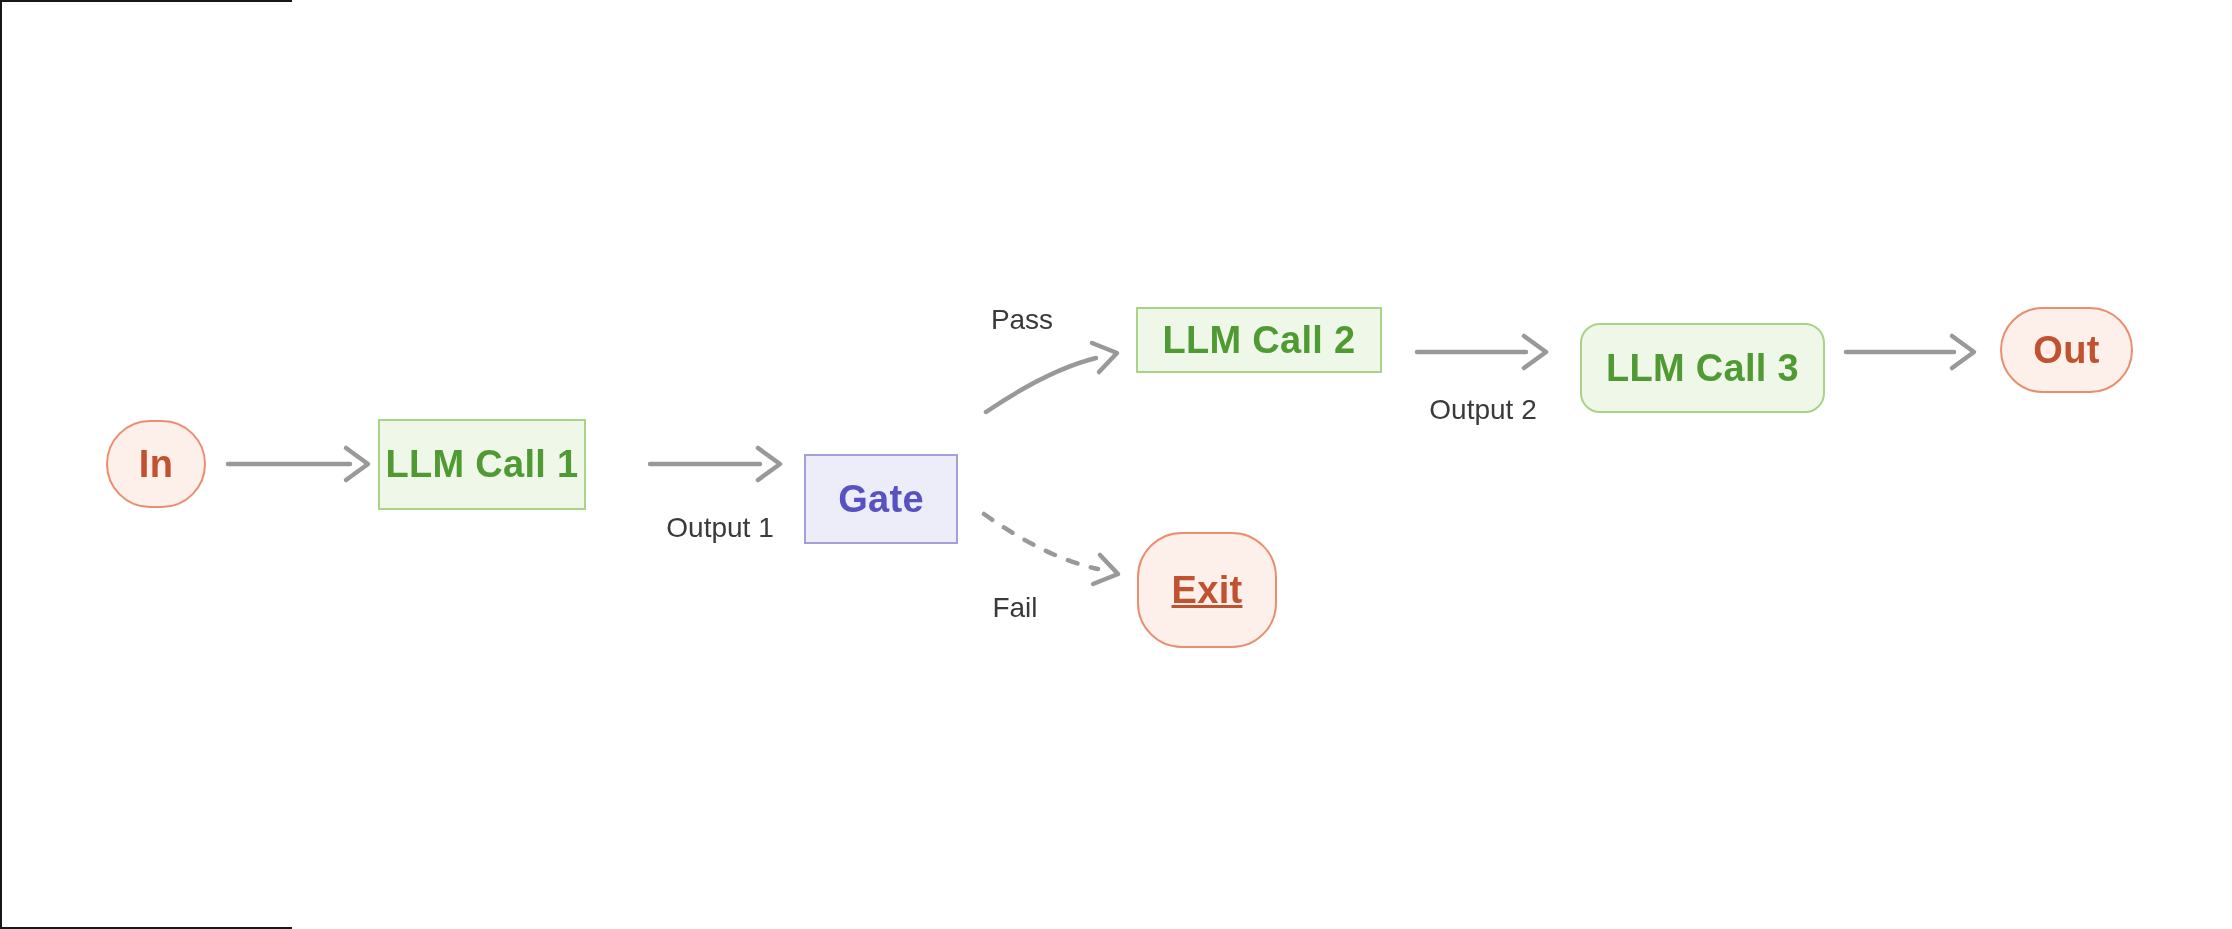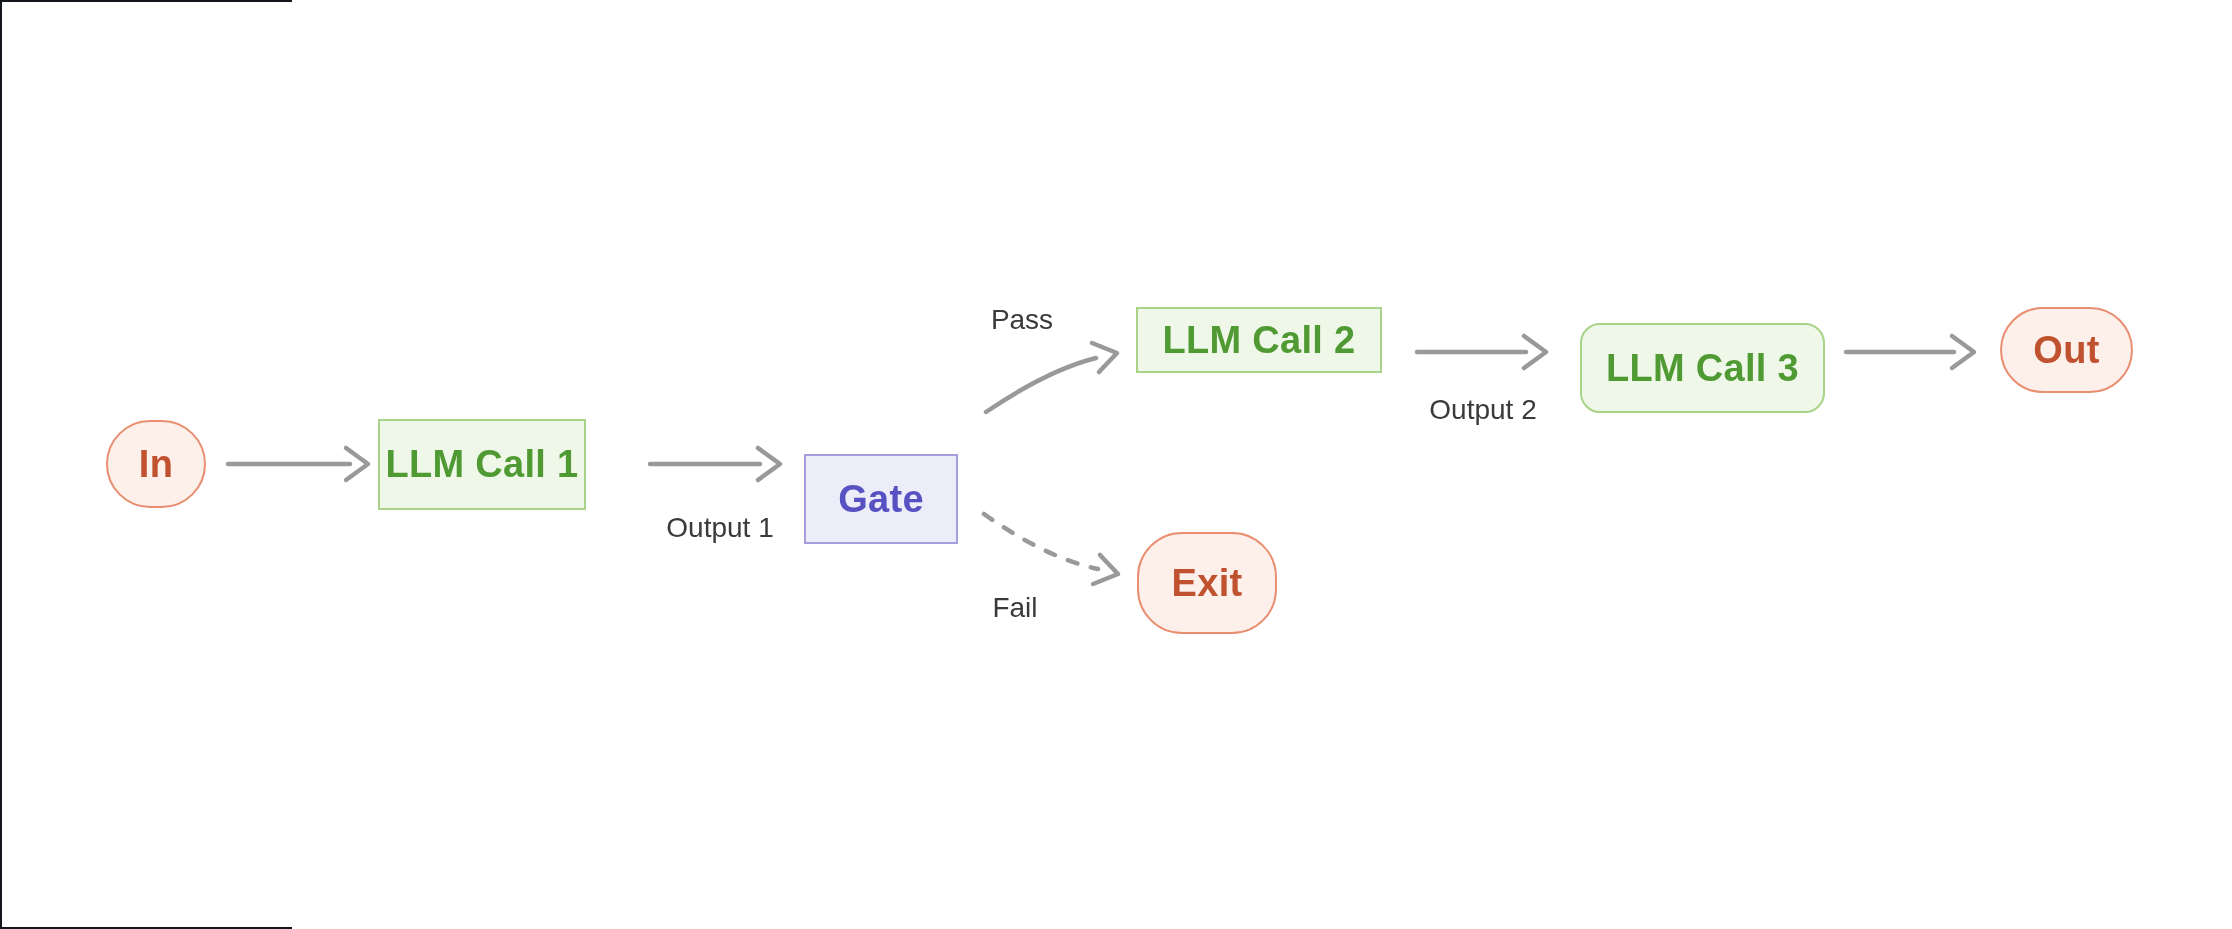--- a/index.html
+++ b/index.html
@@ -119,21 +119,21 @@
   </div>
 
   <div class="node green" style="left:1580px; top:323px; width:245px; height:90px;border-radius:20px;">
     <span>LLM Call 3</span>
   </div>
 
   <div class="node salmon" style="left:2000px; top:307px; width:133px; height:86px;">
     <span>Out</span>
   </div>
 
-  <div class="node salmon" style="left:1137px; top:532px; width:140px; height:102px;">
+  <div class="node salmon" style="left:1137px; top:532px; width:140px; height:116px;text-decoration:underline;">
     <span>Exit</span>
   </div>
 
   <div class="edge-label" style="left:720px; top:528px;">Output 1</div>
 
   <div class="edge-label" style="left:1022px; top:320px;">Pass</div>
 
   <div class="edge-label" style="left:1483px; top:410px;">Output 2</div>
 
   <div class="edge-label" style="left:1015px; top:608px;">Fail</div>

